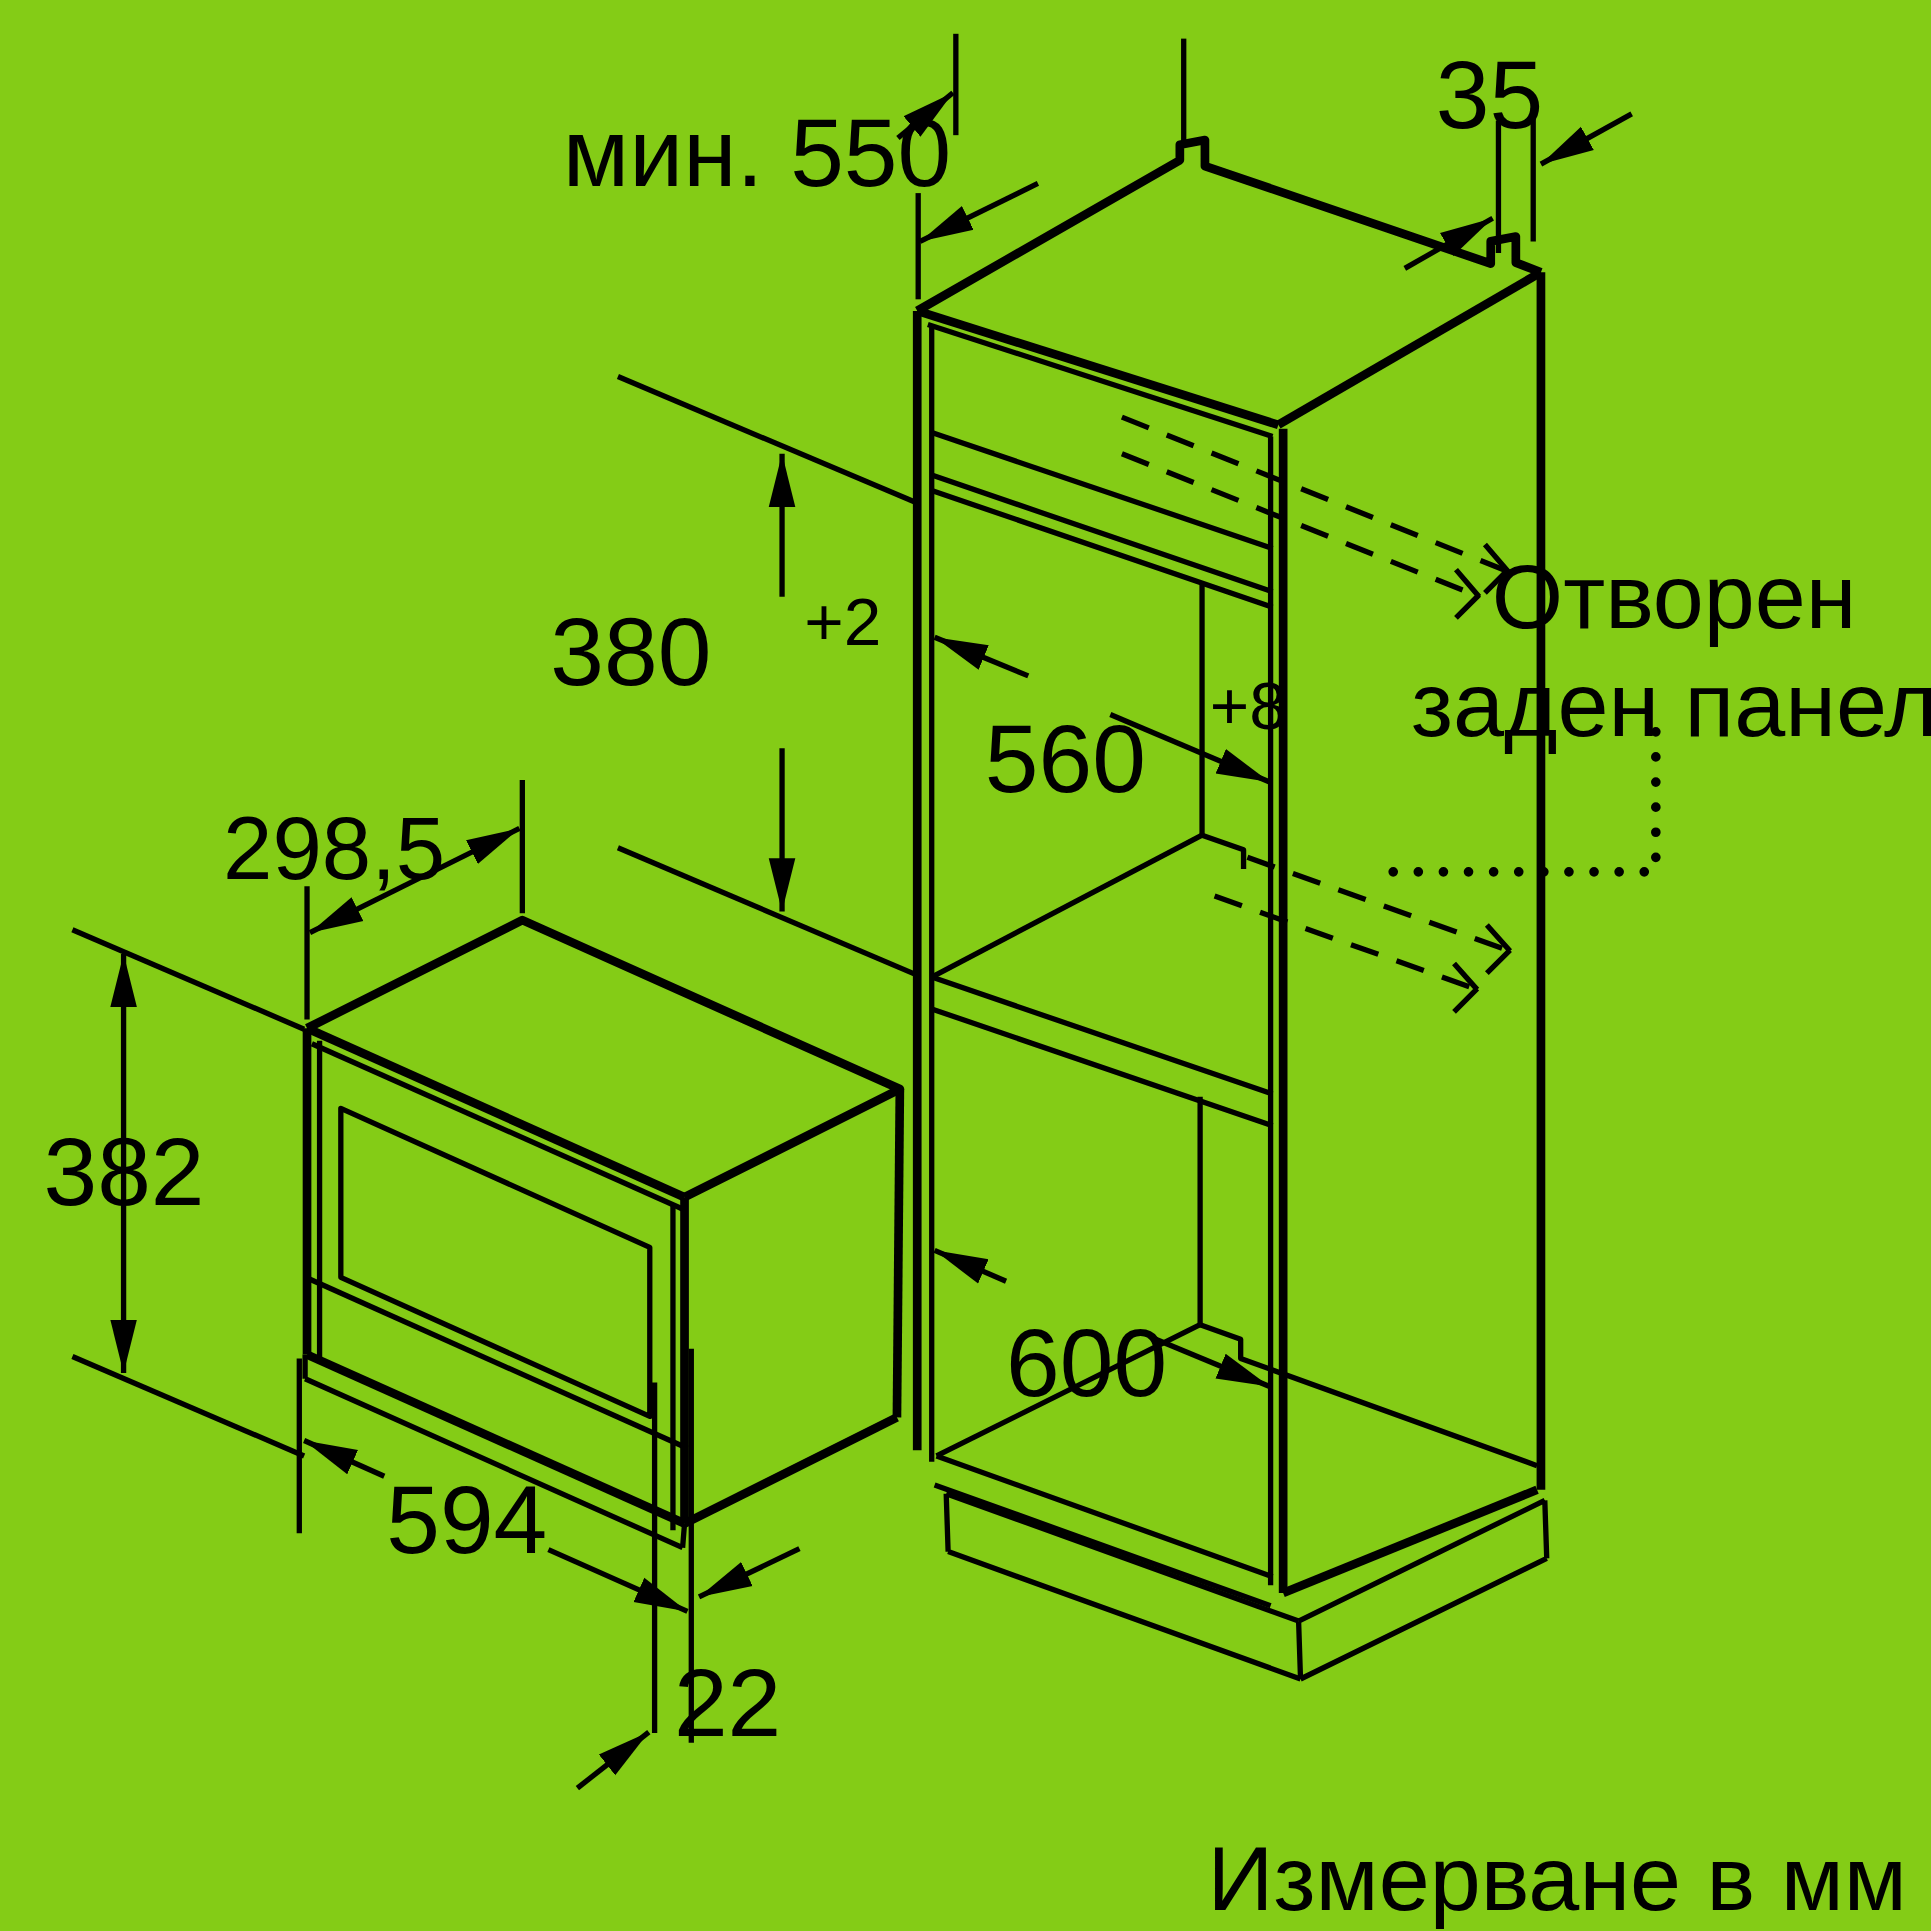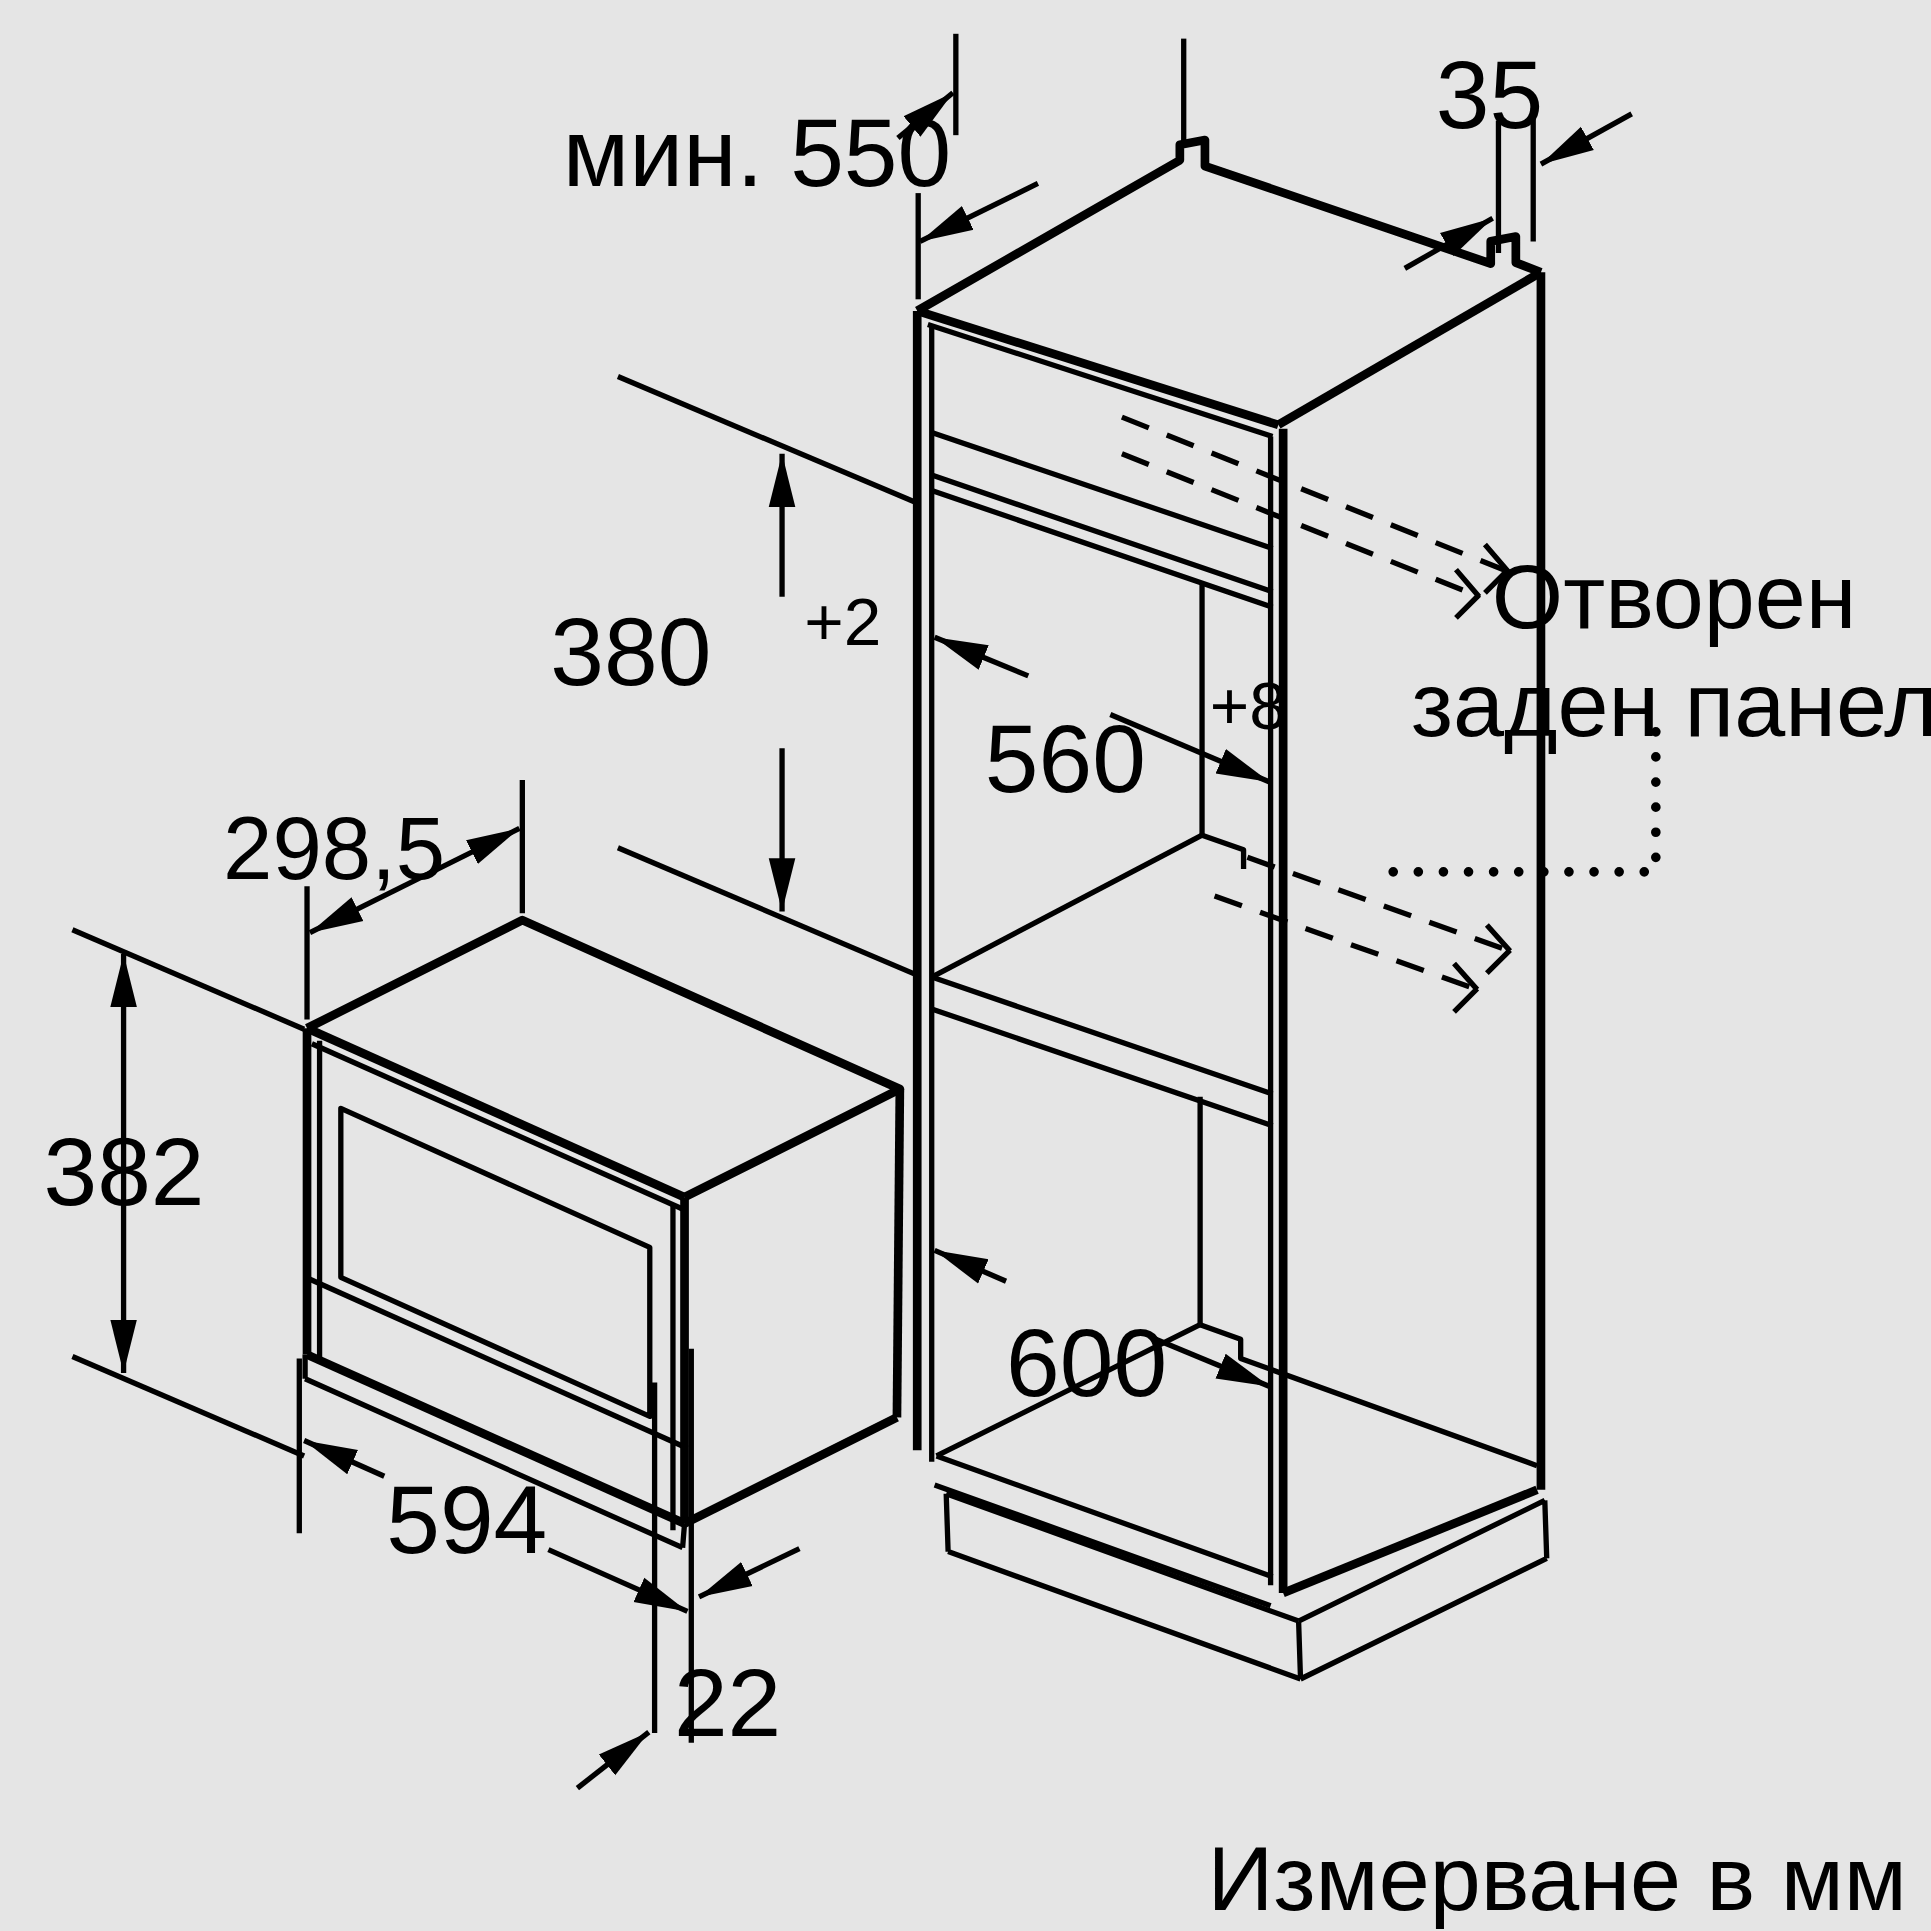--- a/index.html
+++ b/index.html
@@ -1,16 +1,16 @@
 <!DOCTYPE html>
 <html lang="bg"><head>
 <meta charset="utf-8">
 <style>
   html,body{margin:0;padding:0;background:#ffffff;}
-  .stage{width:1931px;height:1931px;position:relative;background:#e5e5e5;}
+  .stage{width:1931px;height:1931px;position:relative;background:#84cc16;}
   svg{display:block;}
   text{font-family:"Liberation Sans","DejaVu Sans",sans-serif;fill:#000;}
   .ln{stroke:#000;fill:none;stroke-width:9;stroke-linejoin:round;stroke-linecap:butt;}
   .th{stroke:#000;fill:none;stroke-width:5.5;stroke-linejoin:round;}
   .dim{stroke:#000;fill:none;stroke-width:5.5;}
   .ext{stroke:#000;fill:none;stroke-width:5.5;}
   .dash{stroke:#000;fill:none;stroke-width:5.5;stroke-dasharray:30 20;}
   .dots{stroke:#000;fill:none;stroke-width:10;stroke-dasharray:0 26;stroke-linecap:round;}
   .lbl{font-size:100px;}
   .lbl-s{font-size:92px;}

